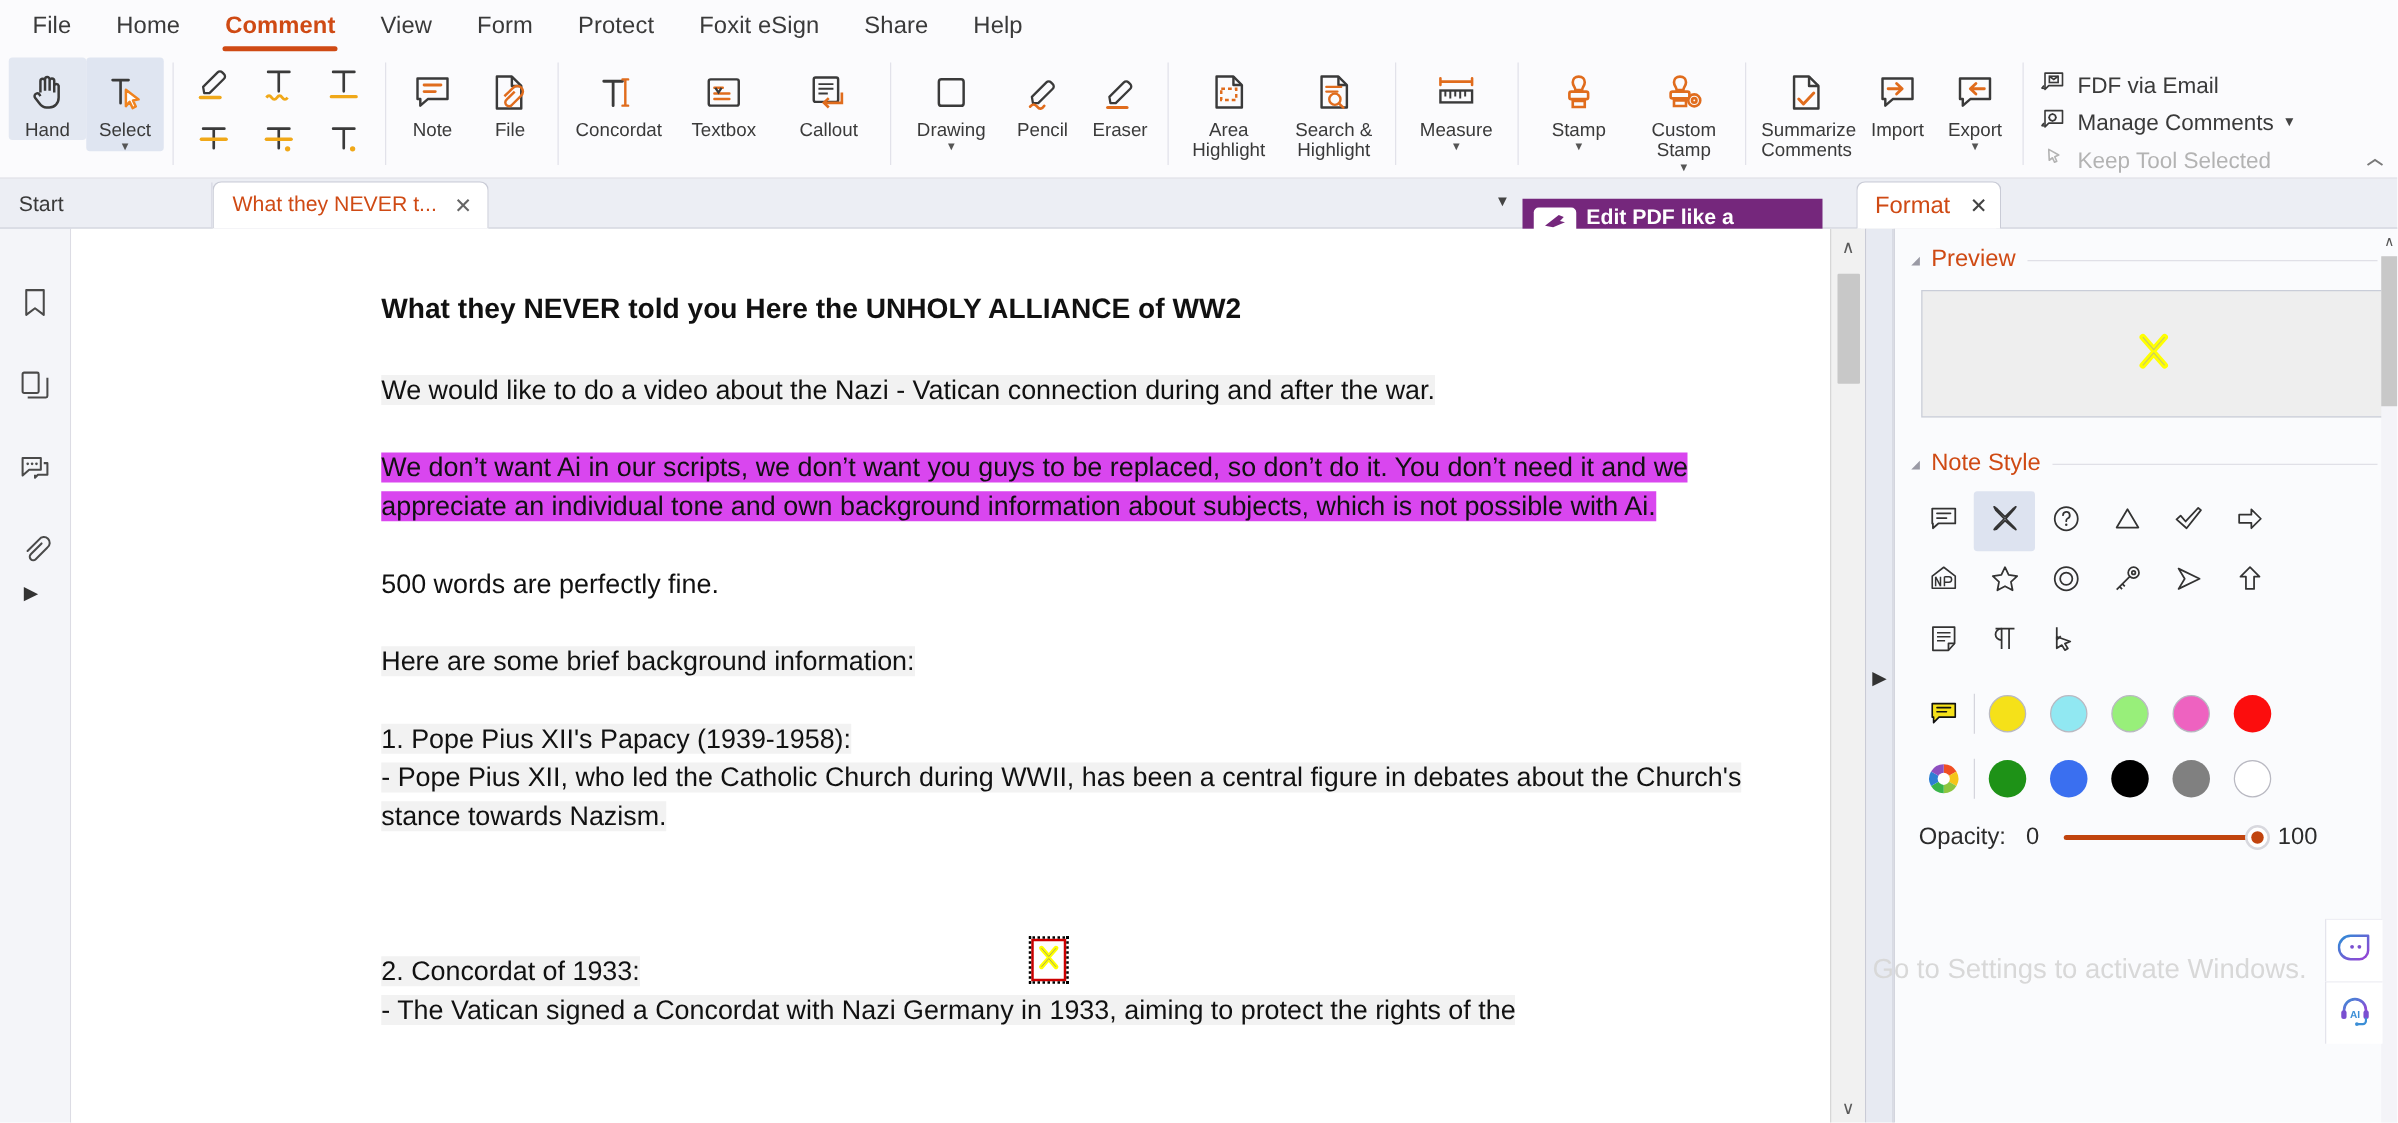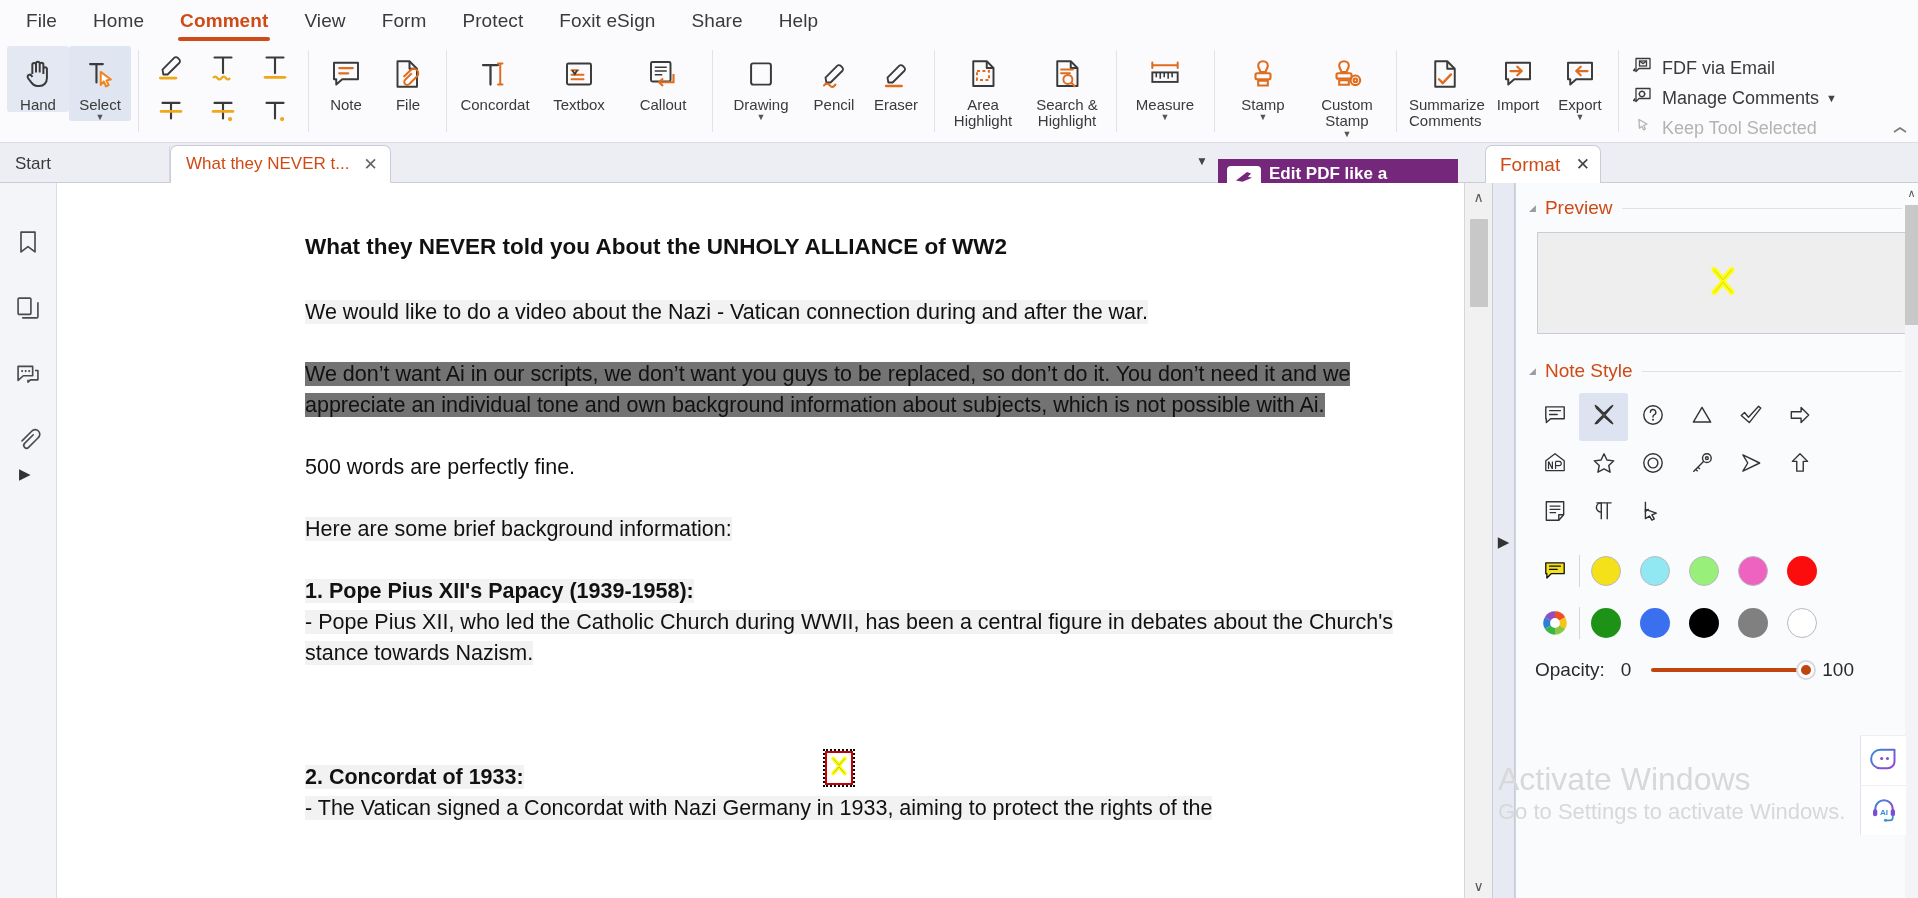--- a/index.html
+++ b/index.html
@@ -125,22 +125,22 @@
   .page {
     position:absolute; left:0; top:0; right:28px; bottom:0; background:#fff;
     padding:48px 60px 0 248px;
   }
   .p {
     font-size:21.5px; line-height:31px; color:#111; margin-bottom:31px;
     font-family:"Liberation Sans", sans-serif;
   }
   .p span.hl { background:#f2f2f2; }
   .p.title { font-weight:bold; font-size:22.5px; margin-bottom:35px; }
-  .p.orange span.hl { background:#737373; }
-  .p.tight { margin-bottom:0;font-weight:bold; }
+  .p.orange span.hl { background:#d946ef; }
+  .p.tight { margin-bottom:0; }
 
   .stamp-x {
     position:absolute; left:768px; top:568px; width:28px; height:34px;
     border:2px solid #cc0000; outline:2px dotted #000; outline-offset:0px;
     background:#fff; display:flex; align-items:center; justify-content:center;
   }
 
   .docscroll {
     position:absolute; right:0; top:0; bottom:0; width:28px; background:#f1f1f1;
     border-left:1px solid #d7d7d7; display:flex; flex-direction:column; justify-content:space-between;
@@ -601,21 +601,21 @@
             <path d="M16.5 7.5l-7.4 7.4a2.4 2.4 0 1 0 3.4 3.4l8-8a4 4 0 1 0-5.6-5.6l-8 8" stroke-linecap="round"></path>
           </svg>
         </span>
       </div>
       <div class="expander">▶</div>
     </div>
 
     <div class="docarea">
       <div class="page">
         <div class="p title">
-          <span>What they NEVER told you About the UNHOLY ALLIANCE of WW2</span>
+          <span>What they NEVER told you Here the UNHOLY ALLIANCE of WW2</span>
         </div>
         <div class="p">
           <span class="hl">We would like to do a video about the Nazi - Vatican connection during and after the war.</span>
         </div>
         <div class="p orange">
           <span class="hl">We don’t want Ai in our scripts, we don’t want you guys to be replaced, so don’t do it. You don’t need it and we appreciate an individual tone and own background information about subjects, which is not possible with Ai.</span>
         </div>
         <div class="p">
           <span>500 words are perfectly fine.</span>
         </div>
@@ -856,21 +856,20 @@
       </div>
 
       <div class="panel-up">∧</div>
       <div class="panel-scroll">
         <div class="pst"></div>
       </div>
     </div>
   </div>
 
   <div class="watermark">
-    <div class="w1">Activate Windows</div>
     <div class="w2">Go to Settings to activate Windows.</div>
   </div>
 
   <div class="floatbtns">
     <div class="fb">
       <span>
         <svg width="28" height="28" viewBox="0 0 24 24" fill="none">
           <defs>
             <linearGradient id="g1" x1="0" y1="0" x2="1" y2="1">
               <stop offset="0" stop-color="#2b8fd6"></stop>

